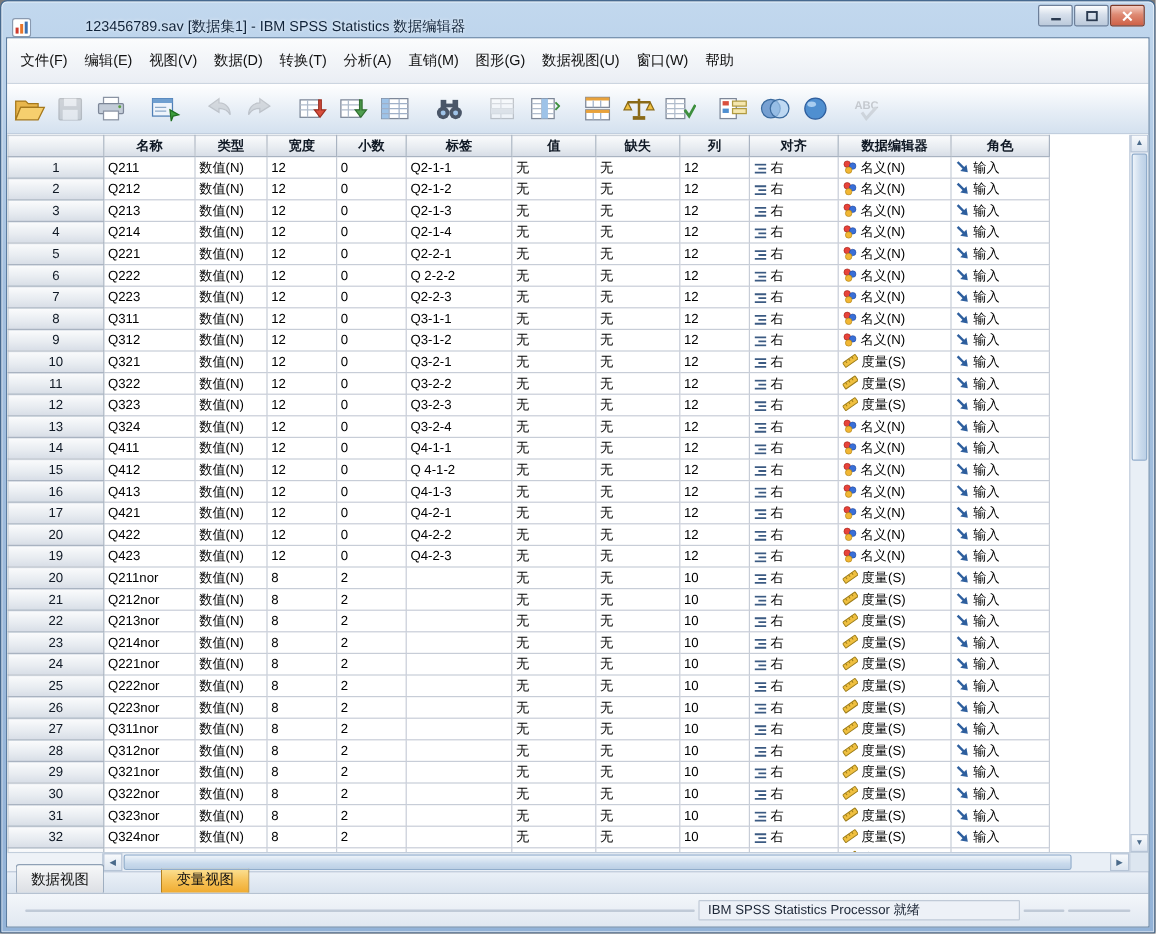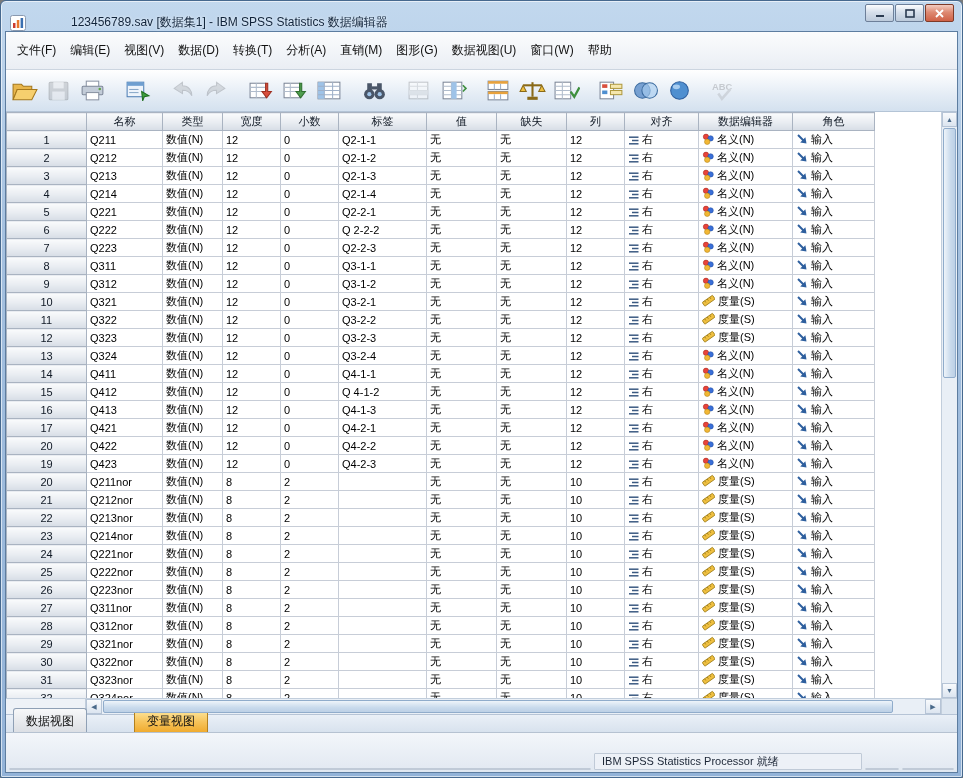--- a/index.html
+++ b/index.html
@@ -29,21 +29,21 @@
   .tb-btn { width:34px; height:34px; border:none; background:transparent; display:flex; align-items:center; border-radius:3px; cursor:default;text-decoration:underline; }
   .tb-btn.gap { margin-left:11px; }
   .tb-btn.disabled { opacity:.42; filter:grayscale(70%); }
   .tb-icon svg { width:27px; height:23px; display:block; }
 
   
   .table-region { flex:1; display:flex; flex-direction:column; background:#fff; overflow:hidden; }
   .grid-area { flex:1; position:relative; overflow:hidden; background:#fff; }
   table.vars { border-collapse:collapse; table-layout:fixed; }
   table.vars th, table.vars td { height:18px; font-size:11px; padding:0 3px; white-space:nowrap; overflow:hidden; }
-  table.vars thead th { background:linear-gradient(#fafbfc,#e8ecf1 55%,#d7dde6); border:1px solid #a9b3c1; font-weight:normal; color:#0f1824; }
+  table.vars thead th { background:linear-gradient(#fafbfc,#e8ecf1 55%,#d7dde6); border:1px solid #a9b3c1; font-weight:bold; color:#0f1824; }
   th.rowhead { background:linear-gradient(#fafbfc,#e8ecf1 55%,#d7dde6); border:1px solid #a9b3c1; font-weight:normal; text-align:center; color:#0f1824; }
   table.vars td { border:1px solid #c7cdd7; color:#000; background:#fff; text-align:left; }
   .cicon { display:inline-block; vertical-align:-2px; margin-right:3px; line-height:0; }
   .cicon svg { display:inline-block; }
 
   
   .vscroll { position:absolute; top:0; right:0; bottom:0; width:16px; background:#e9eff6; border-left:1px solid #c2cedc; display:flex; flex-direction:column; }
   .sb-btn { height:15px; flex:0 0 auto; display:flex; align-items:center; justify-content:center; background:linear-gradient(#f8fafc,#dce5f0); border:1px solid #b6c4d6; font-size:7px; color:#4a6a8a; cursor:default; }
   .sb-track { flex:1; position:relative; }
   .sb-thumb-v { position:absolute; top:1px; left:1px; right:1px; height:45%; background:linear-gradient(90deg,#eef4fa,#c9daec 60%,#bcd0e6); border:1px solid #90accb; border-radius:2px; }
@@ -54,21 +54,21 @@
   .h-track { flex:1; position:relative; }
   .sb-thumb-h { position:absolute; left:1px; top:1px; bottom:1px; width:96%; background:linear-gradient(#eef4fa,#c9daec 60%,#bcd0e6); border:1px solid #90accb; border-radius:2px; }
   .sb-corner { width:16px; background:#dde6f0; border-left:1px solid #c2cedc; }
 
   
   .tabbar { height:18px; flex:0 0 auto; background:linear-gradient(#eaf0f7,#d8e2ee); border-top:1px solid #b6c4d6; display:flex; align-items:flex-end; padding:0 0 0 7px; }
   .tab { height:24px; margin-right:2px; padding:4px 12px 0; font-size:12px; color:#111; border:1px solid #8fa0b5; border-bottom:none; border-radius:3px 3px 0 0; background:linear-gradient(#f7f8f9,#dcdfe4); cursor:default; }
   .tab.active { background:linear-gradient(#fdeaa6,#f7c45b 55%,#f0ab2f); border-color:#b2801f;margin-left:45px; }
 
   
-  .statusbar { height:40px; flex:0 0 auto; display:flex; align-items:flex-end; gap:3px; padding:2px 3px; background:linear-gradient(#f3f6fa,#e1e8f1); border-top:1px solid #b6c2d1; font-size:11px; color:#1c2636; }
+  .statusbar { height:28px; flex:0 0 auto; display:flex; align-items:center; gap:3px; padding:2px 15px; background:linear-gradient(#f3f6fa,#e1e8f1); border-top:1px solid #b6c2d1; font-size:11px; color:#1c2636; }
   .panel { border:1px solid #c0cad7; background:#edf1f7; border-radius:1px; }
   .panel.main { flex:1; }
   .panel.proc { width:268px; display:flex; align-items:center; padding:0 7px; white-space:nowrap; overflow:hidden; }
   .panel.sm1 { width:34px; }
   .panel.sm2 { width:52px; }
 </style>
 </head>
 <body>
 
 <div class="window">

